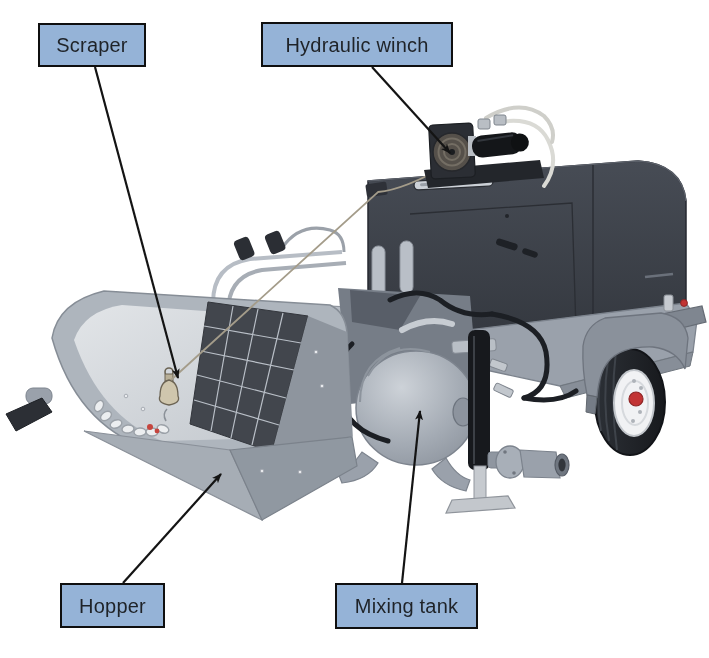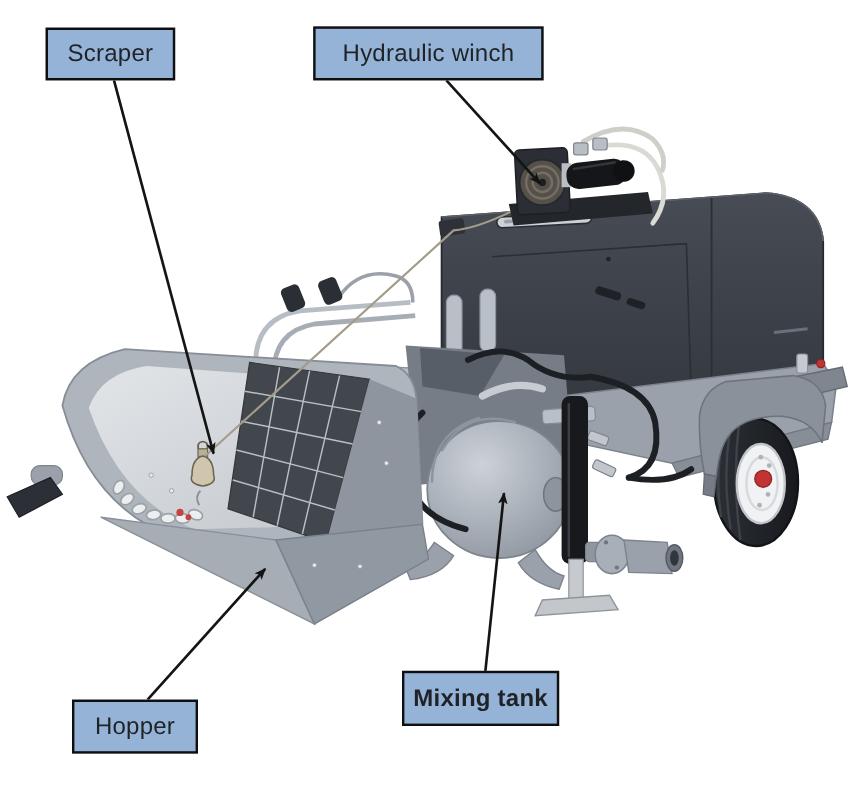--- a/index.html
+++ b/index.html
@@ -216,14 +216,14 @@
         <line x1="95" y1="67" x2="178" y2="378" stroke="#141414" stroke-width="2.2" marker-end="url(#arrowhead)"></line>
         <line x1="372" y1="67" x2="450" y2="153" stroke="#141414" stroke-width="2.2" marker-end="url(#arrowhead)"></line>
         <line x1="123" y1="583" x2="221" y2="474" stroke="#141414" stroke-width="2.2" marker-end="url(#arrowhead)"></line>
         <line x1="402" y1="583" x2="420" y2="411" stroke="#141414" stroke-width="2.2" marker-end="url(#arrowhead)"></line>
       </g>
 </svg>
 
 <div class="label-box" style="left: 38px; top: 23px; width: 108px; height: 44px; background: rgb(149, 179, 215); border-color: rgb(15, 15, 15); color: rgb(31, 35, 40);">Scraper</div>
     <div class="label-box" style="left: 261px; top: 22px; width: 192px; height: 45px; background: rgb(149, 179, 215); border-color: rgb(15, 15, 15); color: rgb(31, 35, 40);">Hydraulic winch</div>
     <div class="label-box" style="left: 60px; top: 583px; width: 105px; height: 45px; background: rgb(149, 179, 215); border-color: rgb(15, 15, 15); color: rgb(31, 35, 40);">Hopper</div>
-    <div class="label-box" style="left: 335px; top: 559px; width: 131px; height: 46px; background: rgb(149, 179, 215); border-color: rgb(15, 15, 15); color: rgb(31, 35, 40); font-weight: bold;">Mixing tank</div>
+    <div class="label-box" style="left: 335px; top: 583px; width: 143px; height: 46px; background: rgb(149, 179, 215); border-color: rgb(15, 15, 15); color: rgb(31, 35, 40);">Mixing tank</div>
   </div>
 
 </body></html>

